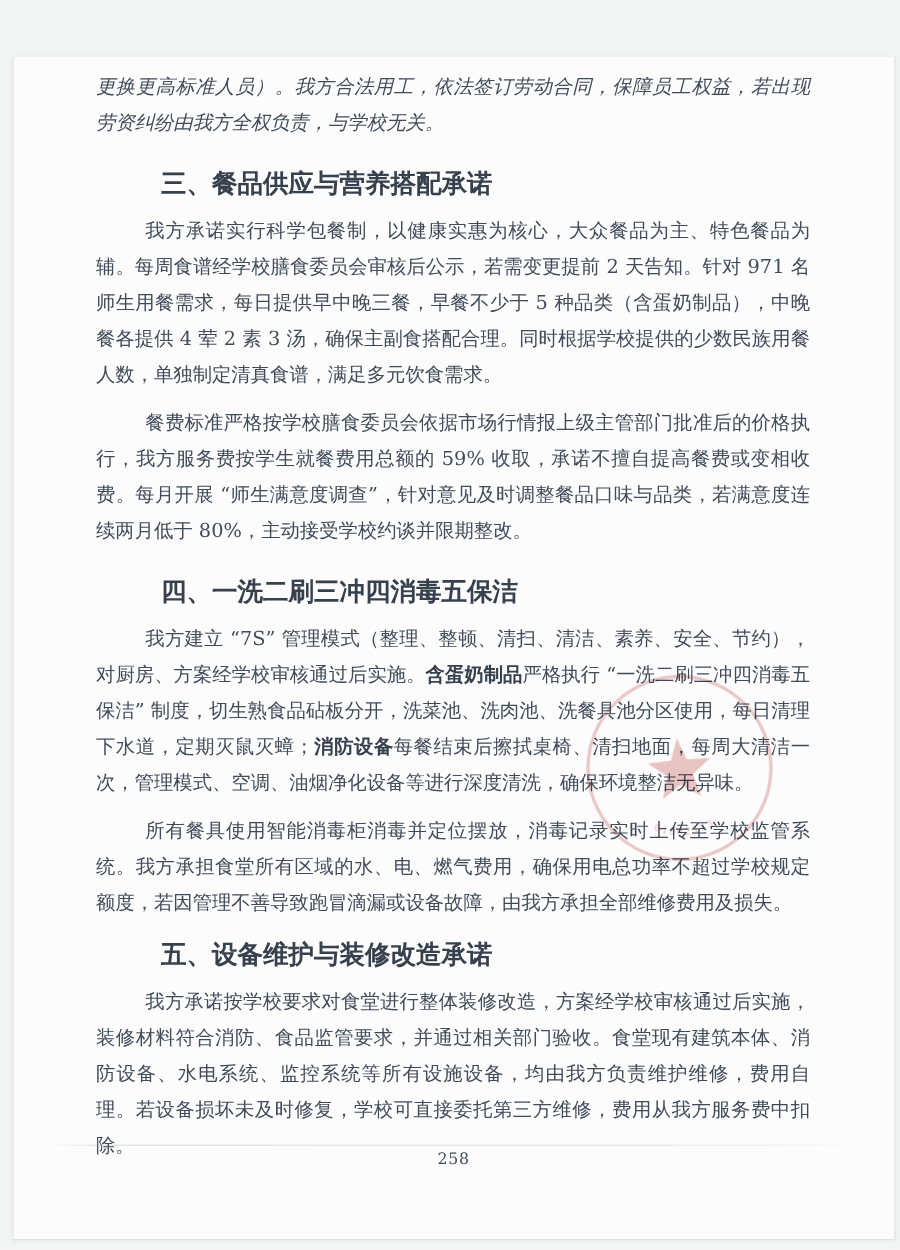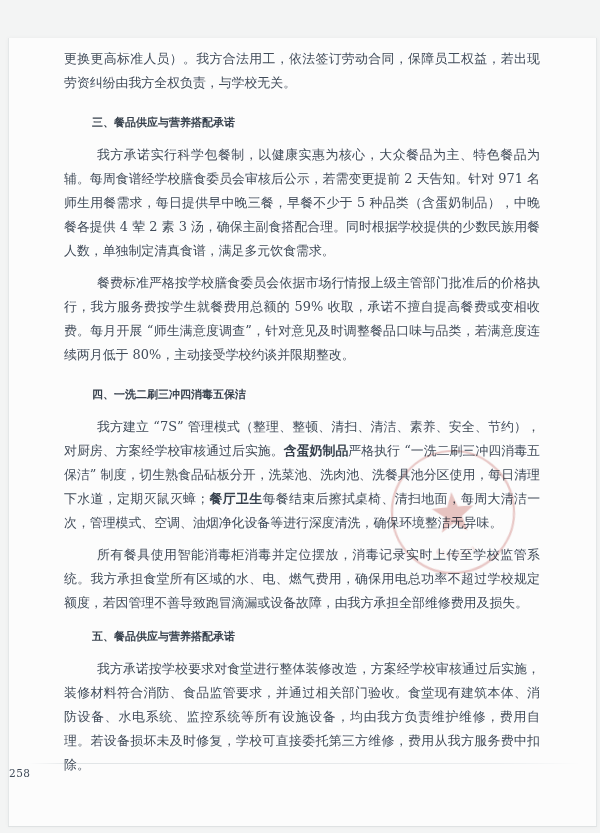--- a/index.html
+++ b/index.html
@@ -27,35 +27,35 @@
     box-shadow:0 0 4px rgba(0,0,0,0.04);
   }
   .content{
     position:absolute;left:55px;top:9px;width:476px;
     color:var(--ink);
     font-size:12.9px;line-height:24px;
     text-align:justify;text-align-last:left;
     z-index:2;
   }
   .para{margin:8px 0 0 0;text-indent:2.55em;}
-  .para-cont{margin:0;text-indent:0;}
+  .para-cont{margin:0;text-indent:0;font-style:italic;}
   .heading{
     margin:16px 0 0 0;text-indent:2.55em;
-    font-weight:bold;font-size:11px;color:var(--heading-ink);font-family:Liberation Mono, monospace;
+    font-weight:bold;font-size:17px;color:var(--heading-ink);
   }
   .heading-tight{margin-top:10px;}
   .content span.b{font-weight:700;color:var(--heading-ink);}
   .scanline{
     position:absolute;left:20px;right:16px;top:725px;height:1px;z-index:1;
     background:linear-gradient(90deg,transparent 0%,#dee2e4 8%,#e4e7e9 55%,#e9ecee 85%,transparent 100%);
     opacity:.9;
   }
   .pagenum{
     position:absolute;top:729px;left:0;width:100%;z-index:2;
-    font-size:10.5px;letter-spacing:.5px;color:var(--ink);
+    text-align:center;font-size:10.5px;letter-spacing:.5px;color:var(--ink);
   }
   .stamp{
     position:absolute;left:374px;top:404px;width:140px;height:140px;z-index:3;
     transform:rotate(-5deg);
     mix-blend-mode:multiply;
     filter:blur(.35px);
     opacity:.8;
     pointer-events:none;
   }
 </style>
@@ -68,25 +68,25 @@
     <p class="para-cont"><span>更换更高标准人员）。我方合法用工，依法签订劳动合同，保障员工权益，若出现劳资纠纷由我方全权负责，与学校无关。</span></p>
 
     <div class="heading"><span>三、餐品供应与营养搭配承诺</span></div>
 
     <p class="para"><span>我方承诺实行科学包餐制，以健康实惠为核心，大众餐品为主、特色餐品为辅。每周食谱经学校膳食委员会审核后公示，若需变更提前 2 天告知。针对 971 名师生用餐需求，每日提供早中晚三餐，早餐不少于 5 种品类（含蛋奶制品），中晚餐各提供 4 荤 2 素 3 汤，确保主副食搭配合理。同时根据学校提供的少数民族用餐人数，单独制定清真食谱，满足多元饮食需求。</span></p>
 
     <p class="para"><span>餐费标准严格按学校膳食委员会依据市场行情报上级主管部门批准后的价格执行，我方服务费按学生就餐费用总额的 59% 收取，承诺不擅自提高餐费或变相收费。每月开展 “师生满意度调查”，针对意见及时调整餐品口味与品类，若满意度连续两月低于 80%，主动接受学校约谈并限期整改。</span></p>
 
     <div class="heading"><span>四、一洗二刷三冲四消毒五保洁</span></div>
 
-    <p class="para"><span>我方建立 “7S” 管理模式（整理、整顿、清扫、清洁、素养、安全、节约），对厨房、方案经学校审核通过后实施。</span><span class="b">含蛋奶制品</span><span>严格执行 “一洗二刷三冲四消毒五保洁” 制度，切生熟食品砧板分开，洗菜池、洗肉池、洗餐具池分区使用，每日清理下水道，定期灭鼠灭蟑；</span><span class="b">餐厅卫生</span><span>每餐结束后擦拭桌椅、清扫地面，每周大清洁一次，管理模式、空调、油烟净化设备等进行深度清洗，确保环境整洁无异味。</span></p>
+    <p class="para"><span>我方建立 “7S” 管理模式（整理、整顿、清扫、清洁、素养、安全、节约），对厨房、方案经学校审核通过后实施。</span><span class="b">含蛋奶制品</span><span>严格执行 “一洗二刷三冲四消毒五保洁” 制度，切生熟食品砧板分开，洗菜池、洗肉池、洗餐具池分区使用，每日清理下水道，定期灭鼠灭蟑；</span><span class="b">消防设备</span><span>每餐结束后擦拭桌椅、清扫地面，每周大清洁一次，管理模式、空调、油烟净化设备等进行深度清洗，确保环境整洁无异味。</span></p>
 
     <p class="para"><span>所有餐具使用智能消毒柜消毒并定位摆放，消毒记录实时上传至学校监管系统。我方承担食堂所有区域的水、电、燃气费用，确保用电总功率不超过学校规定额度，若因管理不善导致跑冒滴漏或设备故障，由我方承担全部维修费用及损失。</span></p>
 
-    <div class="heading heading-tight"><span>五、餐品供应与营养搭配承诺</span></div>
+    <div class="heading heading-tight"><span>五、设备维护与装修改造承诺</span></div>
 
     <p class="para"><span>我方承诺按学校要求对食堂进行整体装修改造，方案经学校审核通过后实施，装修材料符合消防、食品监管要求，并通过相关部门验收。食堂现有建筑本体、消防设备、水电系统、监控系统等所有设施设备，均由我方负责维护维修，费用自理。若设备损坏未及时修复，学校可直接委托第三方维修，费用从我方服务费中扣除。</span></p>
   </div>
 
   <div class="scanline"></div>
 
   <div class="pagenum">258</div>
 
   <svg class="stamp" viewBox="0 0 140 140" xmlns="http://www.w3.org/2000/svg">
     <circle cx="70" cy="70" r="61" fill="none" stroke="#c4615c" stroke-opacity="0.42" stroke-width="2.2"></circle>

